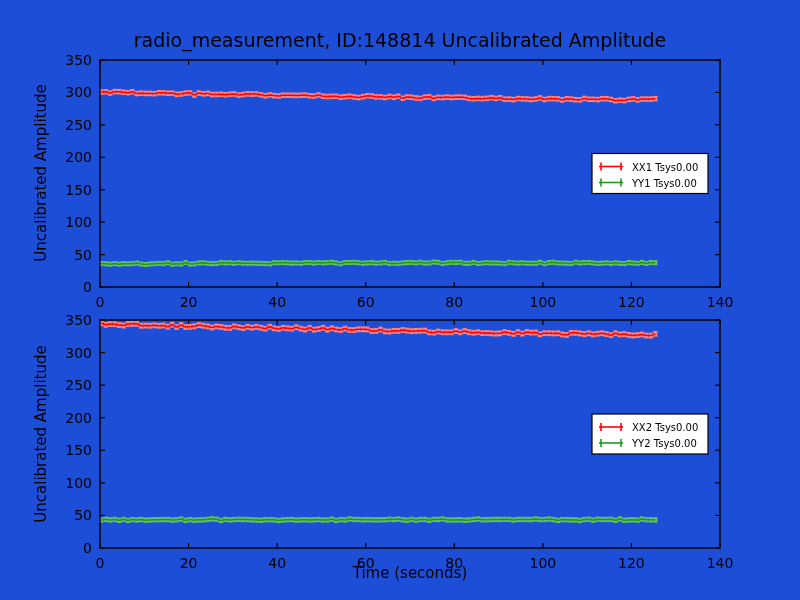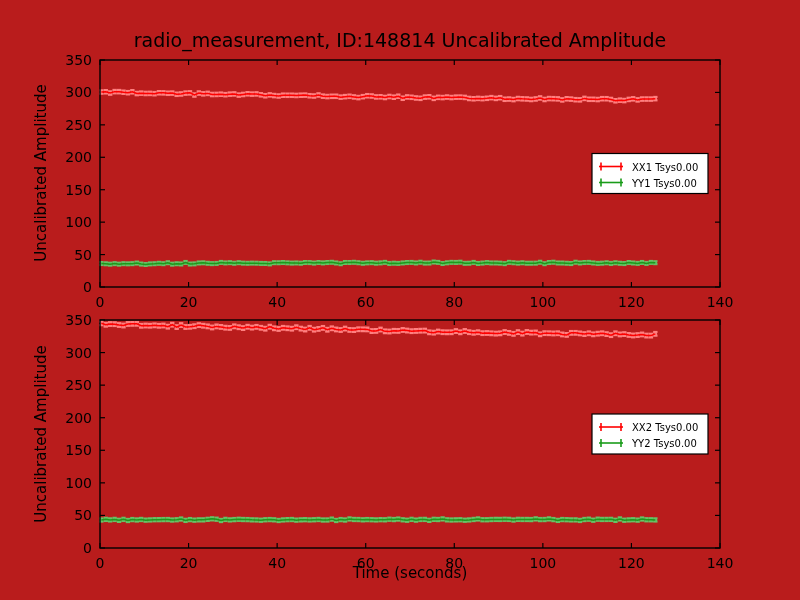--- a/index.html
+++ b/index.html
@@ -10,21 +10,21 @@
   body {
     width: 800px;
     height: 600px;
     overflow: hidden;
     font-family: "DejaVu Sans", sans-serif;
   }
   #figure {
     position: relative;
     width: 800px;
     height: 600px;
-    background: #b91c1c;
+    background: #1d4ed8;
   }
   svg.plot-canvas {
     position: absolute;
     top: 0;
     left: 0;
     width: 800px;
     height: 600px;
   }
   text {
     font-family: "DejaVu Sans", sans-serif;

